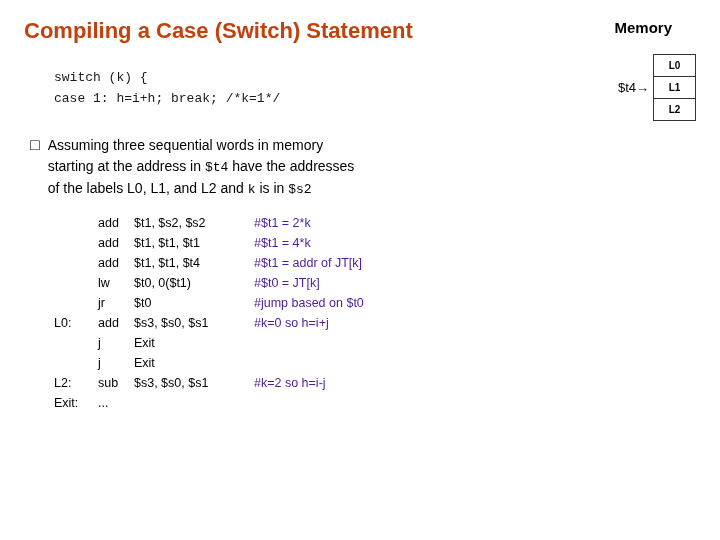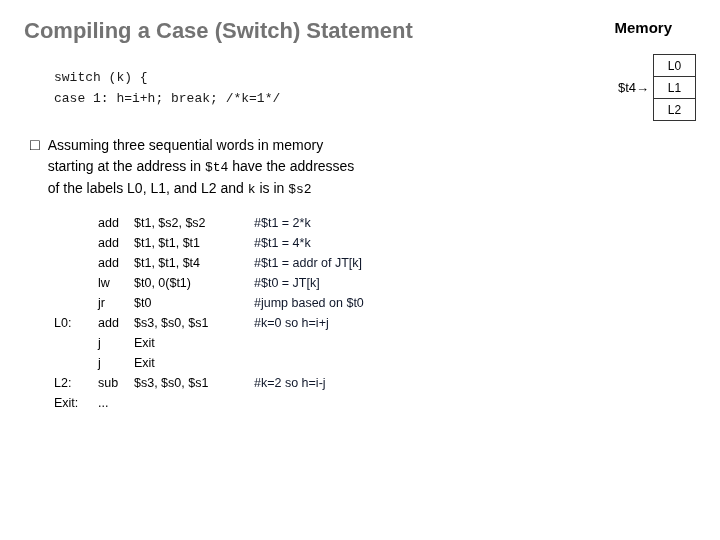--- a/index.html
+++ b/index.html
@@ -7,21 +7,21 @@
       background: #fff;
       font-family: Arial, sans-serif;
       width: 720px;
       height: 540px;
       overflow: hidden;
       padding: 18px 24px;
     }
     h1 {
       font-size: 22px;
       font-weight: bold;
-      color: #737373;
+      color: #c2410c;
       margin-bottom: 10px;
     }
     .memory-label {
       position: absolute;
       top: 1px;
       right: 24px;
       font-size: 15px;
       font-weight: bold;
     }
     .top-section {
@@ -54,22 +54,22 @@
     }
     .mem-table {
       border-collapse: collapse;
     }
     .mem-table td {
       border: 1.5px solid #333;
       width: 42px;
       height: 22px;
       text-align: center;
       font-family: Arial, sans-serif;
-      font-size: 12px;
-      font-weight: normal;
+      font-size: 10px;
+      font-weight: bold;
     }
     .bullet-section {
       display: flex;
       align-items: flex-start;
       margin-bottom: 14px;
       margin-left: 6px;
     }
     .bullet {
       font-size: 16px;
       margin-right: 8px;
@@ -100,21 +100,21 @@
       min-width: 44px;
     }
     .asm-table td:nth-child(2) {
       min-width: 36px;
     }
     .asm-table td:nth-child(3) {
       min-width: 120px;
     }
     .asm-table td:nth-child(4) {
       min-width: 90px;
-      color: #0f172a;
+      color: #4c1d95;
     }
   </style>
 </head>
 <body>
 
 <div style="position:relative;">
   <h1>Compiling a Case (Switch) Statement</h1>
   <span class="memory-label">Memory</span>
 </div>
 

